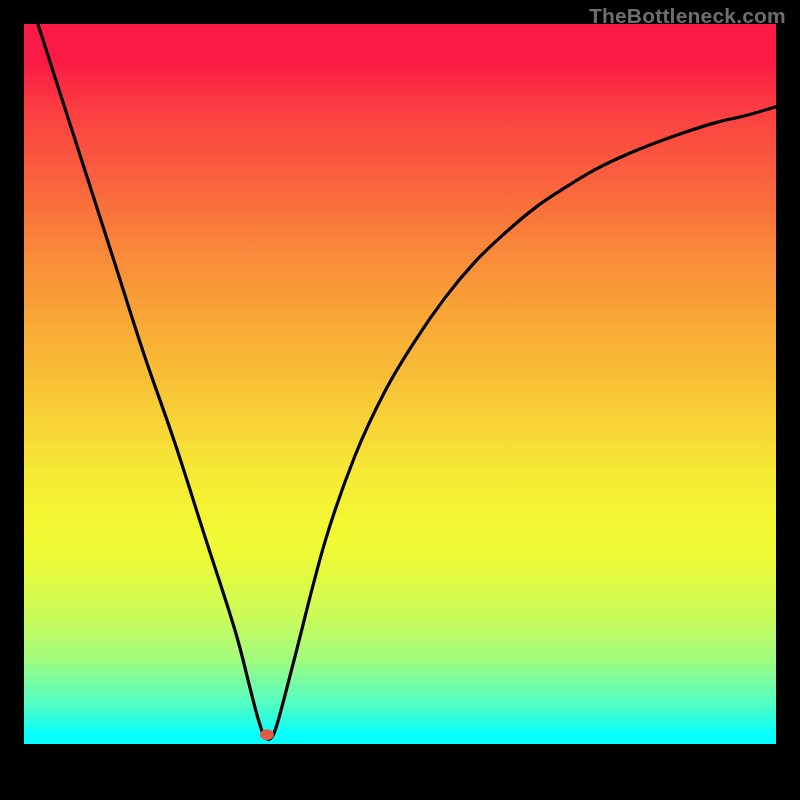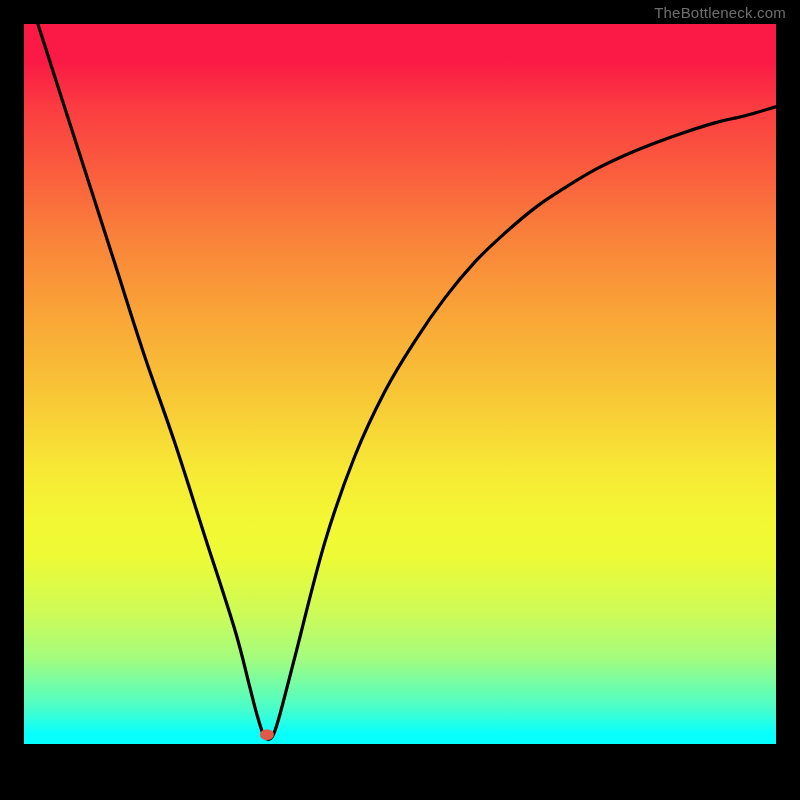--- a/index.html
+++ b/index.html
@@ -8,22 +8,22 @@
     height: 800px;
     background: #000;
     position: relative;
     font-family: Arial, Helvetica, sans-serif;
   }
   .watermark {
     position: absolute;
     top: 4px;
     right: 14px;
     color: #6e6e6e;
-    font-size: 15px;
-    font-weight: 400;
+    font-size: 21px;
+    font-weight: 700;
     z-index: 10;
     letter-spacing: 0.2px;
     text-align: center;
   }
   .plot-outer {
     position: absolute;
     left: 24px;
     top: 24px;
     width: 752px;
     height: 752px;

